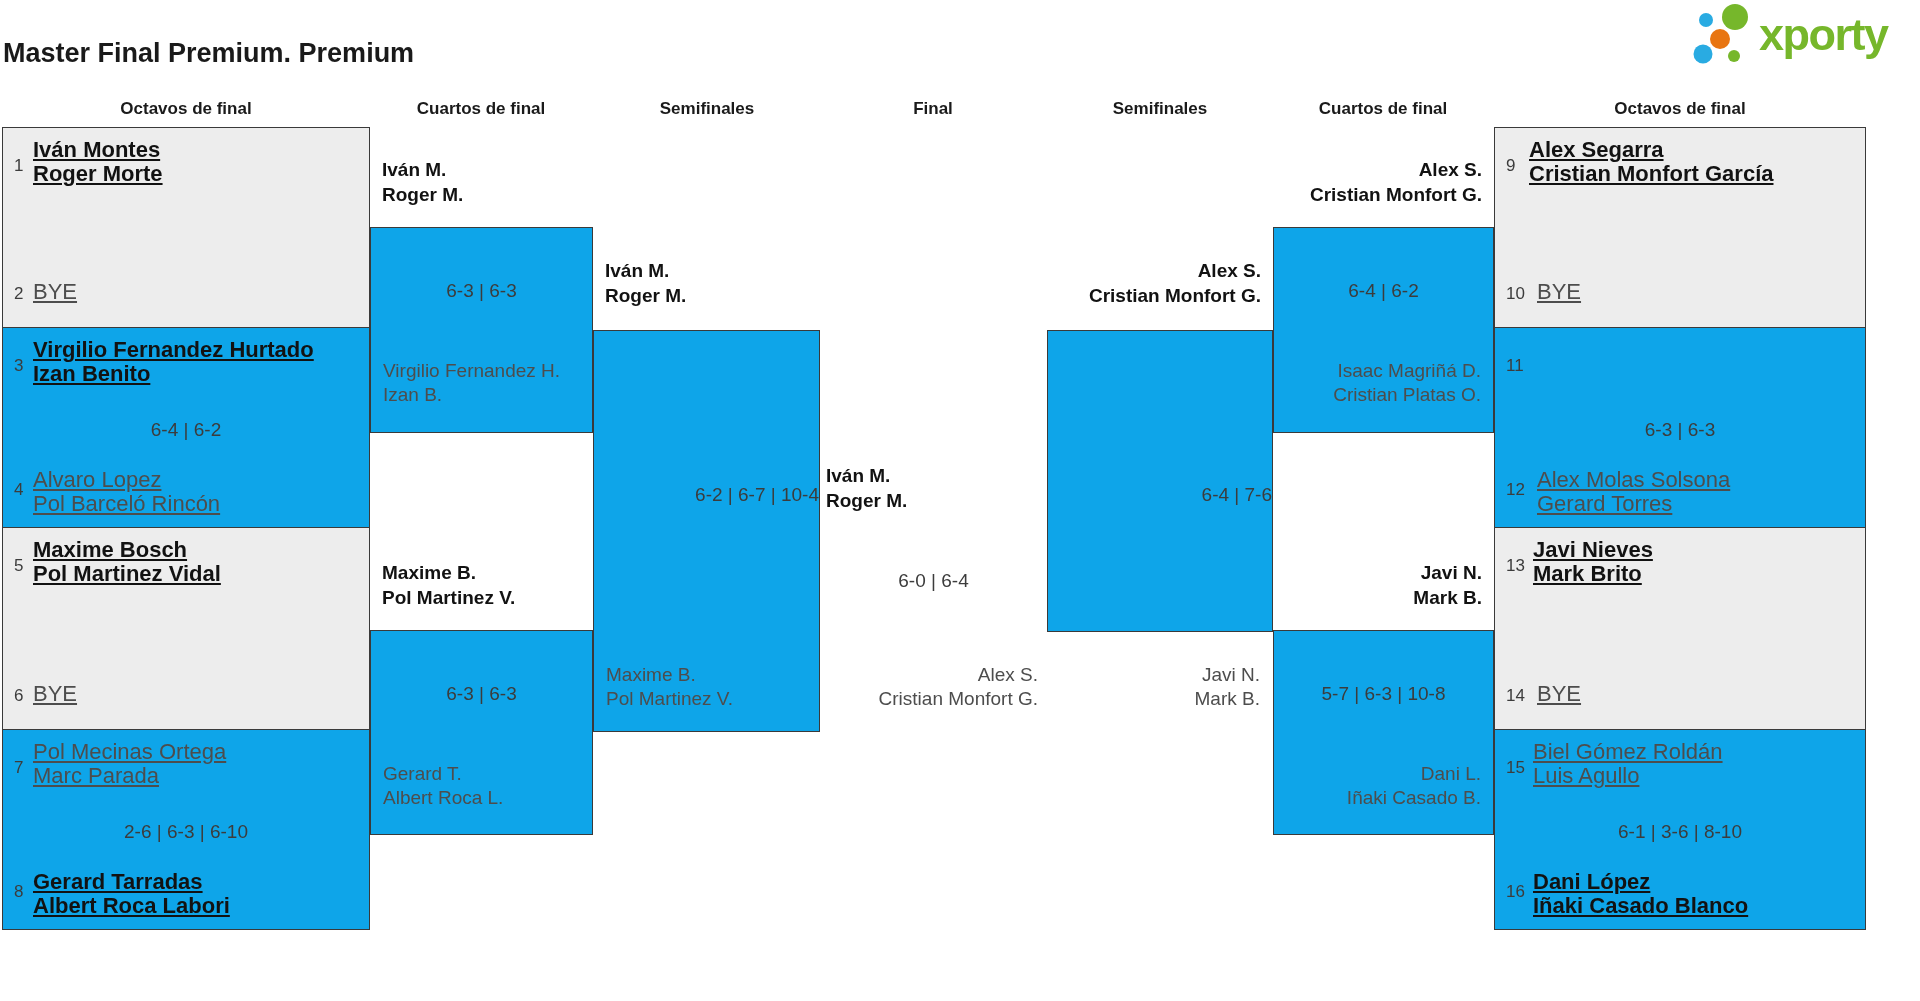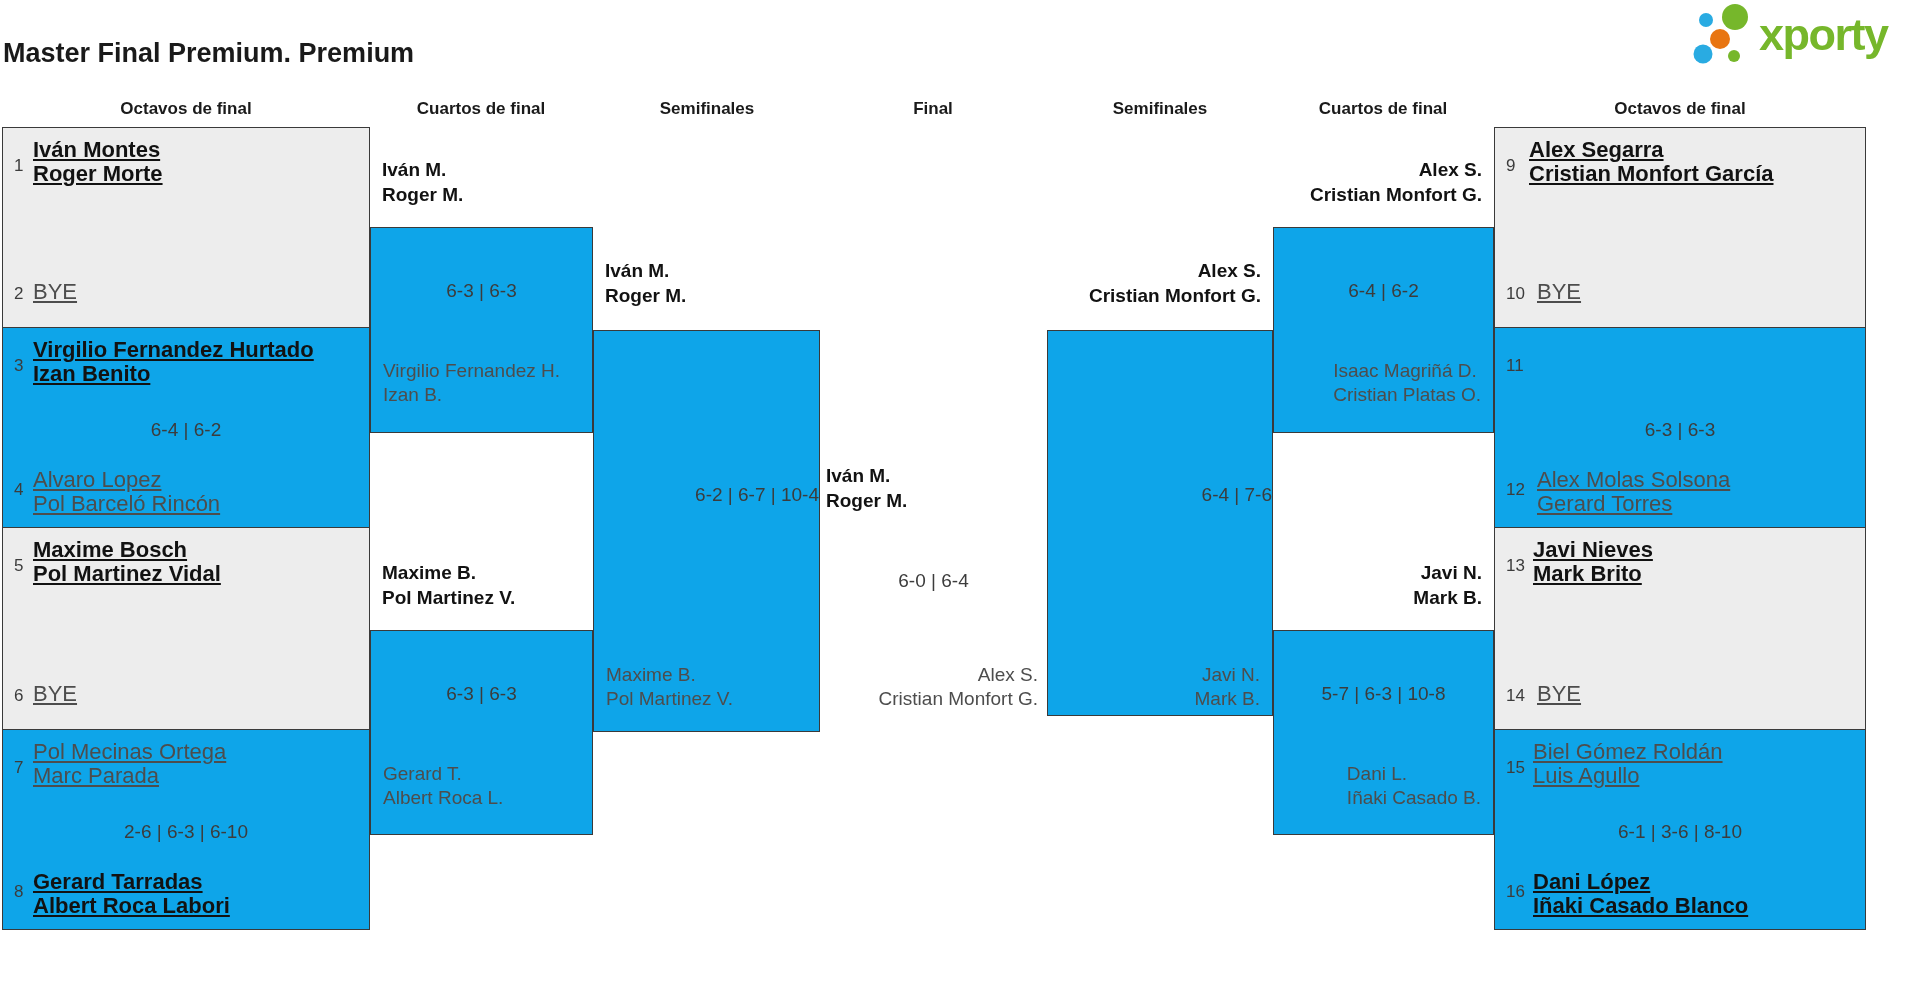--- a/index.html
+++ b/index.html
@@ -22,26 +22,26 @@
   .team-a{left:30px;top:10px;}
   .seed-b{left:11px;bottom:27px;}
   .team-b{left:30px;bottom:11px;}
   .seed-b.one{bottom:23px;}
   .team-b.one{bottom:23px;margin-top:36px;}
   .score{position:absolute;left:0;right:0;text-align:center;font-size:19px;color:#3c3c3c;white-space:nowrap;}
   .o-score{top:91px;}
   .qf-l{left:370px;width:223px;}
   .qf-r{left:1273px;width:221px;}
   .sf-l{left:593px;width:227px;top:330px;height:402px;}
-  .sf-r{left:1047px;width:226px;top:330px;height:386px;}
+  .sf-r{left:1047px;width:226px;top:330px;height:302px;}
   .qf-score{top:52px;}
   .sf-score{top:153px;text-align:right;}
   .in-loser{position:absolute;font-size:19px;line-height:24px;color:#4d4d4d;white-space:nowrap;}
   .qf-loser-l{left:12px;top:131px;}
-  .qf-loser-r{right:12px;top:131px;text-align:left;}
+  .qf-loser-r{right:12px;top:131px;text-align:right;}
   .sf-loser-l{left:12px;top:332px;}
   .sf-loser-r{right:12px;top:332px;text-align:right;}
   .adv{position:absolute;font-size:19px;line-height:25px;font-weight:700;color:#121212;white-space:nowrap;}
   .adv-r{text-align:right;}
   .fin-score{position:absolute;left:820px;width:227px;top:570px;text-align:center;font-size:19px;color:#3c3c3c;}
   .fin-loser{position:absolute;left:800px;width:238px;top:663px;text-align:right;font-size:19px;line-height:24px;color:#4d4d4d;white-space:nowrap;}
 </style>
 </head>
 <body>
 

